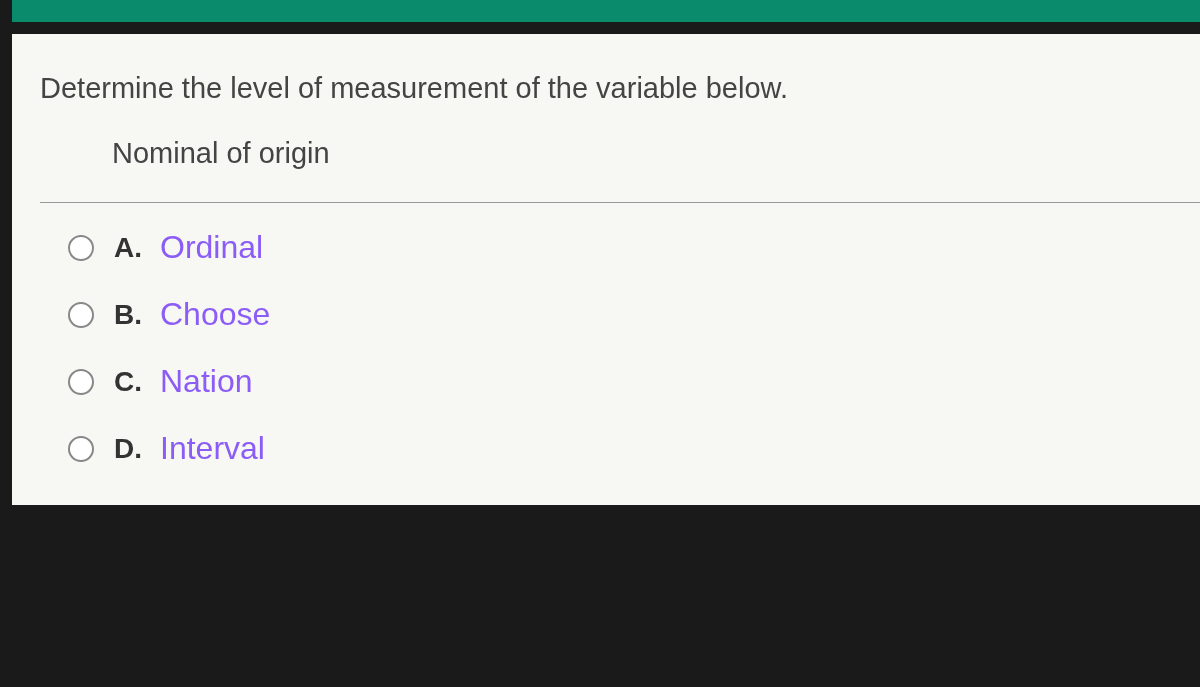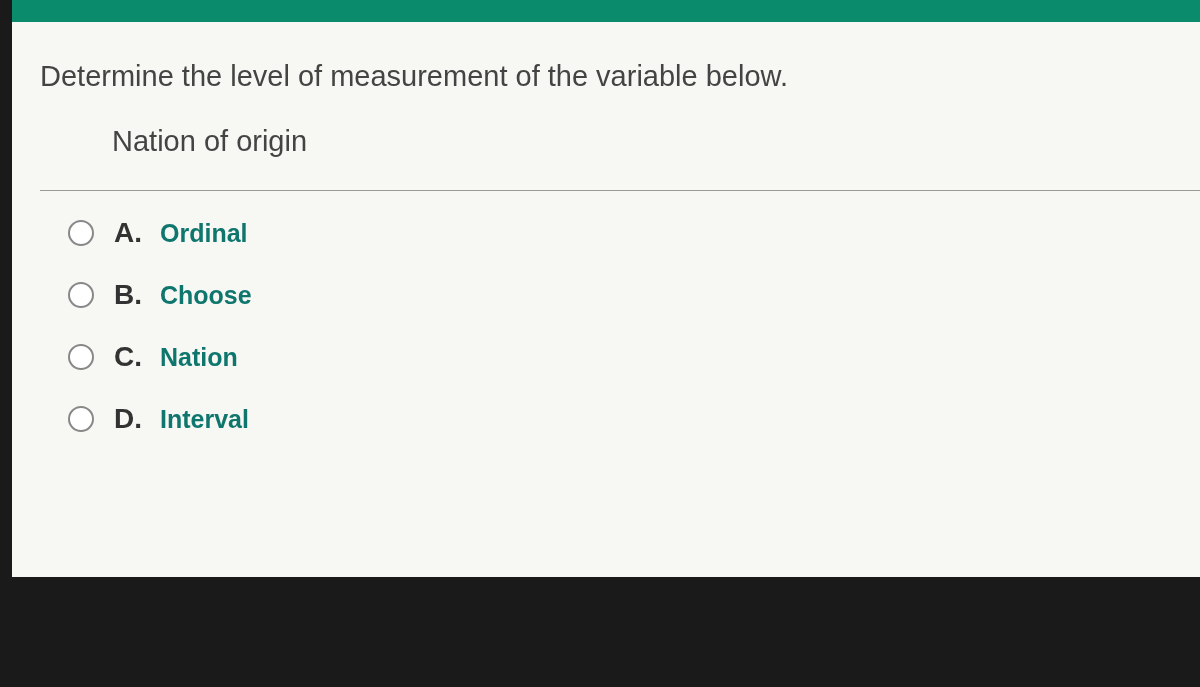--- a/index.html
+++ b/index.html
@@ -16,22 +16,23 @@
     }
     .header-bar {
       background: #0a8b6c;
       height: 22px;
       width: 100%;
       margin-left: 12px;
     }
     .content-panel {
       background: #f7f7f3;
       margin-left: 12px;
-      height: 555px;
+      height: 471px;
       padding: 38px 0 16px 28px;
+      margin-top: 12px;
     }
     .question-text {
       font-size: 29px;
       color: #444;
       margin-bottom: 32px;
       font-weight: 400;
     }
     .variable-text {
       font-size: 29px;
       color: #444;
@@ -69,33 +70,33 @@
       flex-shrink: 0;
       background: #fff;
     }
     .option-letter {
       font-size: 28px;
       color: #333;
       font-weight: 700;
       min-width: 46px;
     }
     .option-text {
-      font-size: 25px;
-      color: #0f766e;
-      font-weight: 700;
+      font-size: 32px;
+      color: #8b5cf6;
+      font-weight: 400;
     }
   </style>
 </head>
 <body>
 
 <div class="header-bar"></div>
 
 <div class="content-panel">
   <div class="question-text">Determine the level of measurement of the variable below.</div>
-  <div class="variable-text">Nation of origin</div>
+  <div class="variable-text">Nominal of origin</div>
 
   <hr class="divider">
 
 
   <div class="options">
     <label class="option-row">
       <span class="radio-circle"></span>
       <span class="option-letter">A.</span>
       <span class="option-text">Ordinal</span>
     </label>

